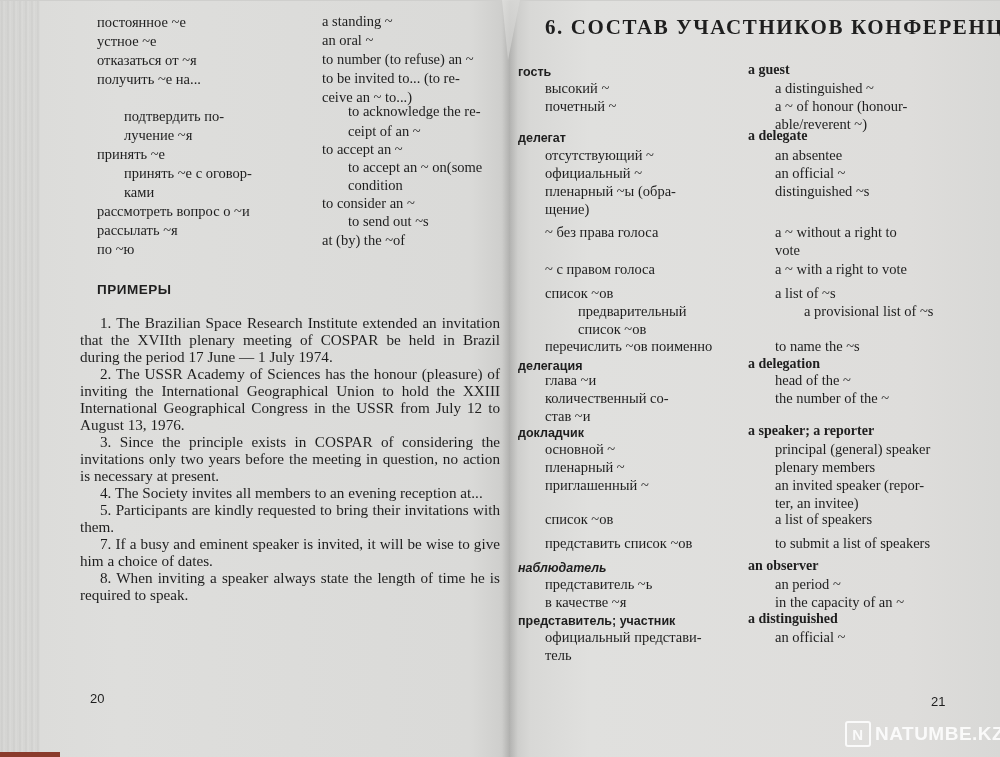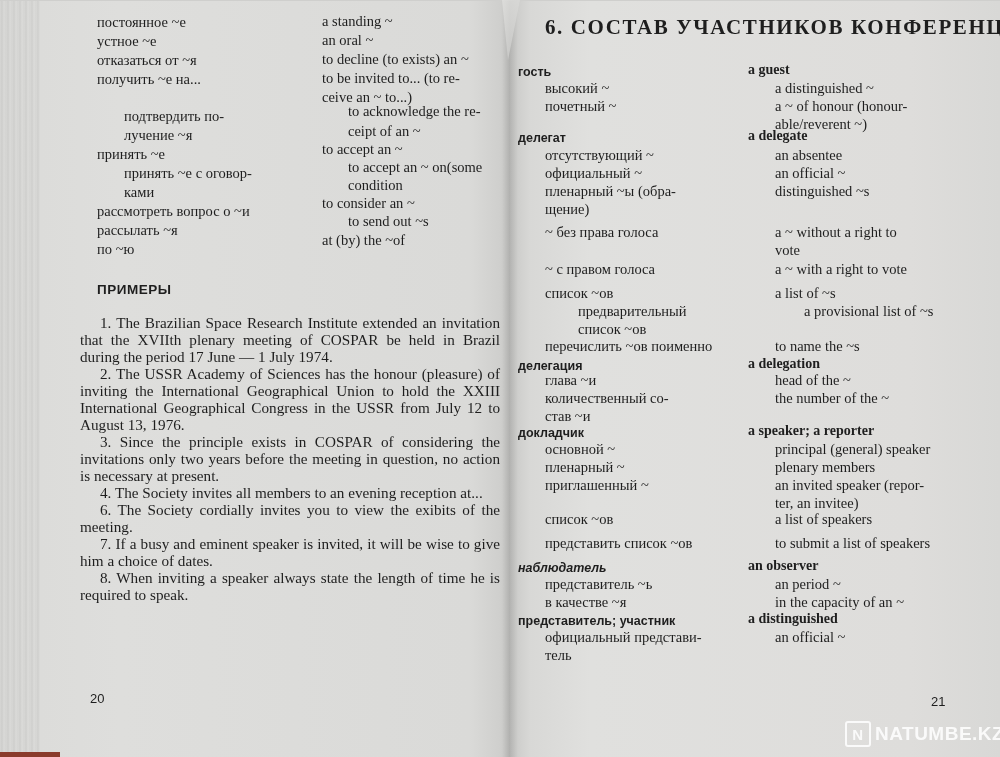--- a/index.html
+++ b/index.html
@@ -81,21 +81,21 @@
 <body>
 
 <div class="page page-left">
   <div class="edge"></div>
 
   <div class="gl-row ru" style="left:97px;top:12px">постоянное ~е</div>
   <div class="gl-row en" style="left:322px;top:11px">a standing ~</div>
   <div class="gl-row ru" style="left:97px;top:31px">устное ~е</div>
   <div class="gl-row en" style="left:322px;top:30px">an oral ~</div>
   <div class="gl-row ru" style="left:97px;top:50px">отказаться от ~я</div>
-  <div class="gl-row en" style="left:322px;top:49px">to decline (to exists) an ~</div>
+  <div class="gl-row en" style="left:322px;top:49px">to number (to refuse) an ~</div>
   <div class="gl-row ru" style="left:97px;top:69px">получить ~е на...</div>
   <div class="gl-row en" style="left:322px;top:68px">to be invited to... (to re-</div>
   <div class="gl-row en" style="left:322px;top:87px">ceive an ~ to...)</div>
   <div class="gl-row ru" style="left:124px;top:106px">подтвердить по-</div>
   <div class="gl-row en" style="left:348px;top:101px">to acknowledge the re-</div>
   <div class="gl-row ru" style="left:124px;top:125px">лучение ~я</div>
   <div class="gl-row en" style="left:348px;top:121px">ceipt of an ~</div>
   <div class="gl-row ru" style="left:97px;top:144px">принять ~е</div>
   <div class="gl-row en" style="left:322px;top:139px">to accept an ~</div>
   <div class="gl-row ru" style="left:124px;top:163px">принять ~е с оговор-</div>
@@ -109,21 +109,21 @@
   <div class="gl-row ru" style="left:97px;top:239px">по ~ю</div>
   <div class="gl-row en" style="left:322px;top:230px">at (by) the ~of</div>
 
   <div class="heading-examples">ПРИМЕРЫ</div>
 
   <div class="examples">
     <p>1. The Brazilian Space Research Institute extended an invitation that the XVIIth plenary meeting of COSPAR be held in Brazil during the period 17 June — 1 July 1974.</p>
     <p>2. The USSR Academy of Sciences has the honour (pleasure) of inviting the International Geographical Union to hold the XXIII International Geographical Congress in the USSR from July 12 to August 13, 1976.</p>
     <p>3. Since the principle exists in COSPAR of considering the invitations only two years before the meeting in question, no action is necessary at present.</p>
     <p>4. The Society invites all members to an evening reception at...</p>
-    <p>6. The Society cordially invites you to view the exibits of the meeting.</p>
+    <p>5. Participants are kindly requested to bring their invitations with them.</p>
     <p>7. If a busy and eminent speaker is invited, it will be wise to give him a choice of dates.</p>
     <p>8. When inviting a speaker always state the length of time he is required to speak.</p>
   </div>
 
   <div class="page-num" style="left:90px;top:690px">20</div>
   <div class="bottom-strip"></div>
 </div>
 
 <div class="page page-right">
   <div class="title" style="left:35px">6. СОСТАВ УЧАСТНИКОВ КОНФЕРЕНЦИИ</div>

